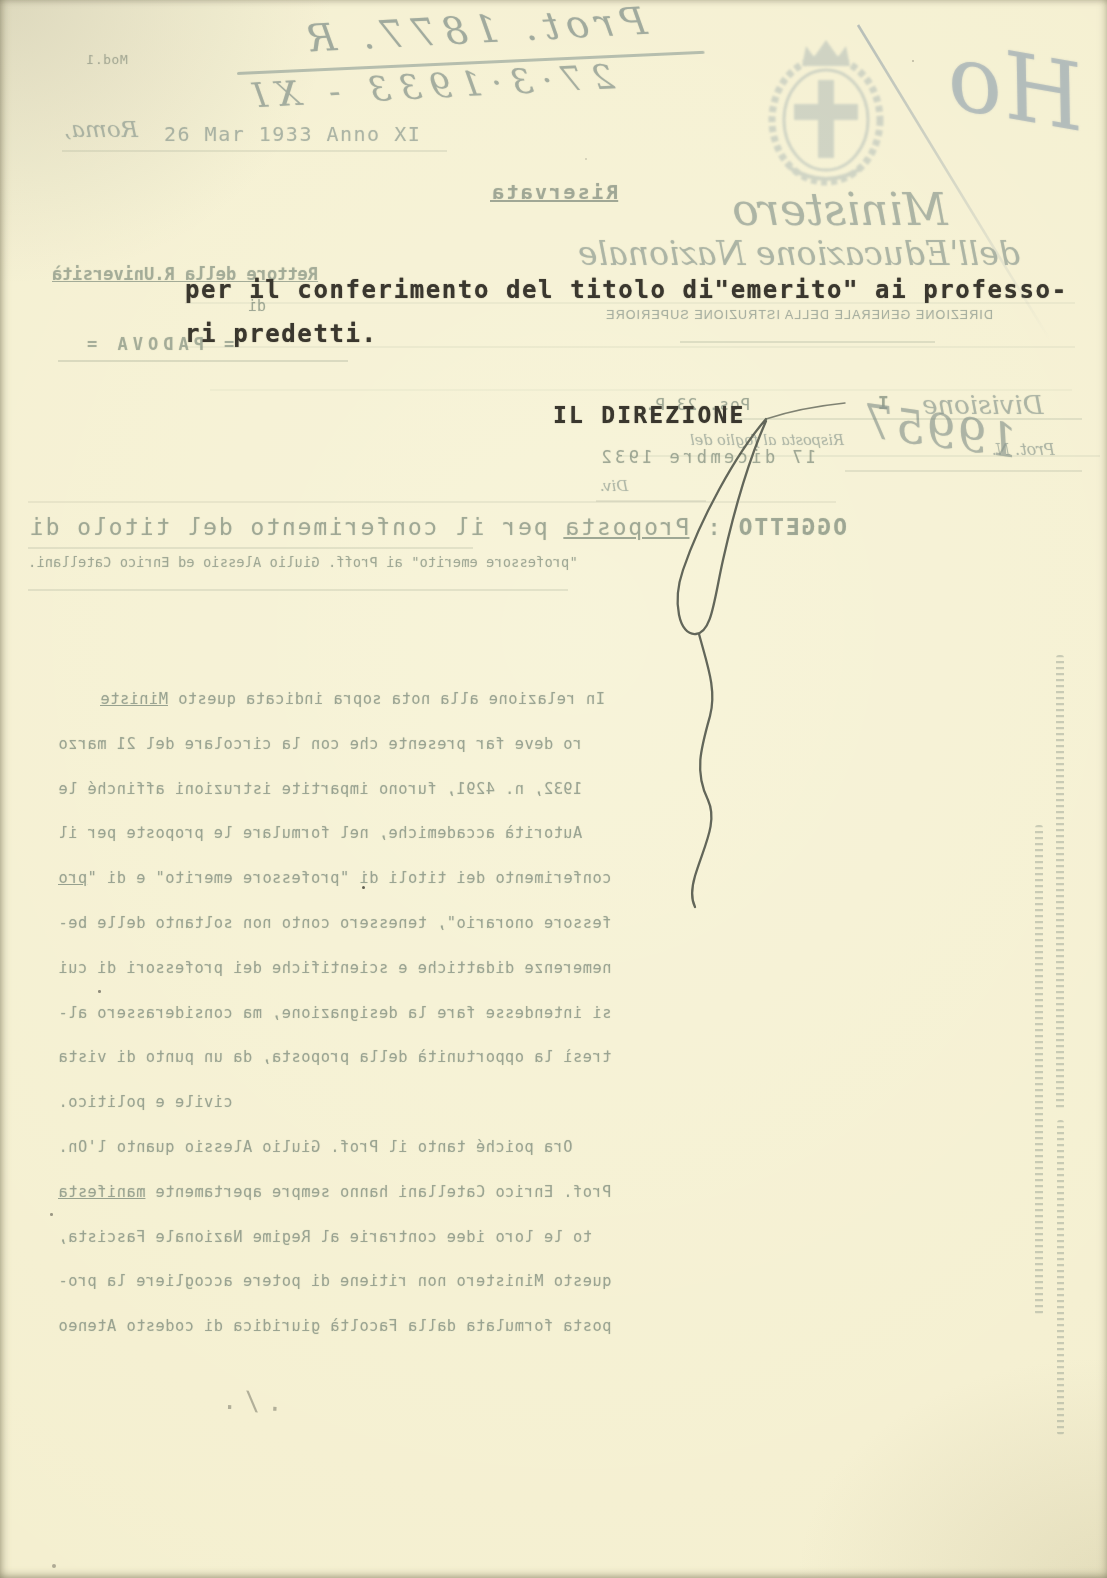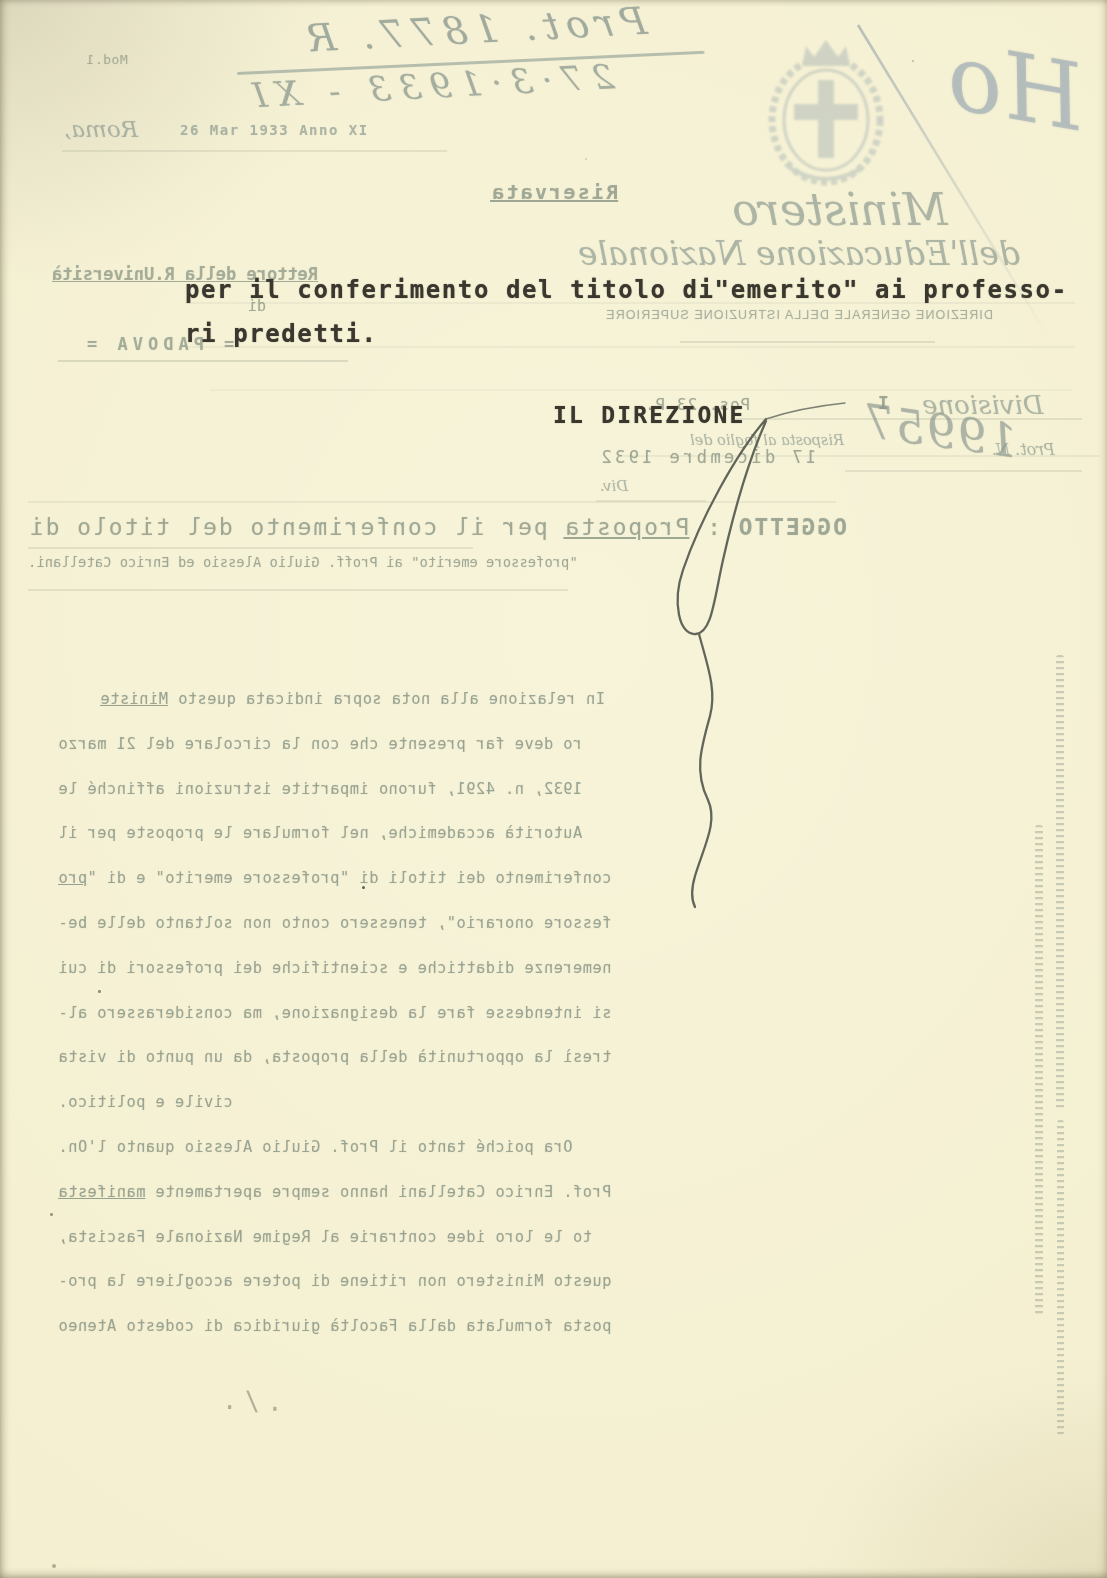--- a/index.html
+++ b/index.html
@@ -42,22 +42,22 @@
   .bt-proto-top{left:300px;top:8px;font-size:38px;letter-spacing:7px;
     font-family:"DejaVu Serif",serif;font-style:italic;color:rgba(128,144,140,.55);
     transform:scaleX(-1) rotate(3deg) skewX(-6deg);}
   .proto-bar{position:absolute;left:237px;top:72px;width:468px;height:3px;
     background:rgba(130,147,142,.55);border-radius:2px;transform:rotate(-2.6deg);
     transform-origin:left center;filter:blur(.4px);}
   .bt-proto-bot{left:244px;top:66px;font-size:34px;letter-spacing:9px;
     font-family:"DejaVu Serif",serif;font-style:italic;color:rgba(128,144,140,.5);
     transform:scaleX(-1) rotate(3deg) skewX(-6deg);}
   .bt-roma{left:64px;top:116px;font-size:23px;}
-  .bt-datestamp{left:180px;top:122px;font-size:14px;letter-spacing:1.5px;
-    position:absolute;white-space:nowrap;font-weight:bold;
+  .bt-datestamp{left:164px;top:122px;font-size:20px;letter-spacing:1.5px;
+    position:absolute;white-space:nowrap;font-weight:normal;
     color:rgba(130,145,138,.5);text-shadow:0 0 1px rgba(130,145,138,.3);}
   .bt-riservata{left:490px;top:180px;font-size:20px;letter-spacing:2.2px;font-weight:bold;
     color:rgba(120,132,120,.5);}
   .bt-min1{left:665px;top:184px;width:350px;text-align:center;font-size:44px;}
   .bt-min2{left:578px;top:234px;width:442px;text-align:center;font-size:33px;}
   .bt-dir{left:590px;top:308px;width:418px;text-align:center;font-size:12.5px;
     letter-spacing:1.1px;font-family:"Liberation Sans",sans-serif;
     color:rgba(135,148,140,.55);}
   .bt-rec1{left:52px;top:264px;font-size:17px;font-weight:bold;color:rgba(125,140,124,.5);}
   .bt-rec2{left:248px;top:297px;font-size:15px;}

